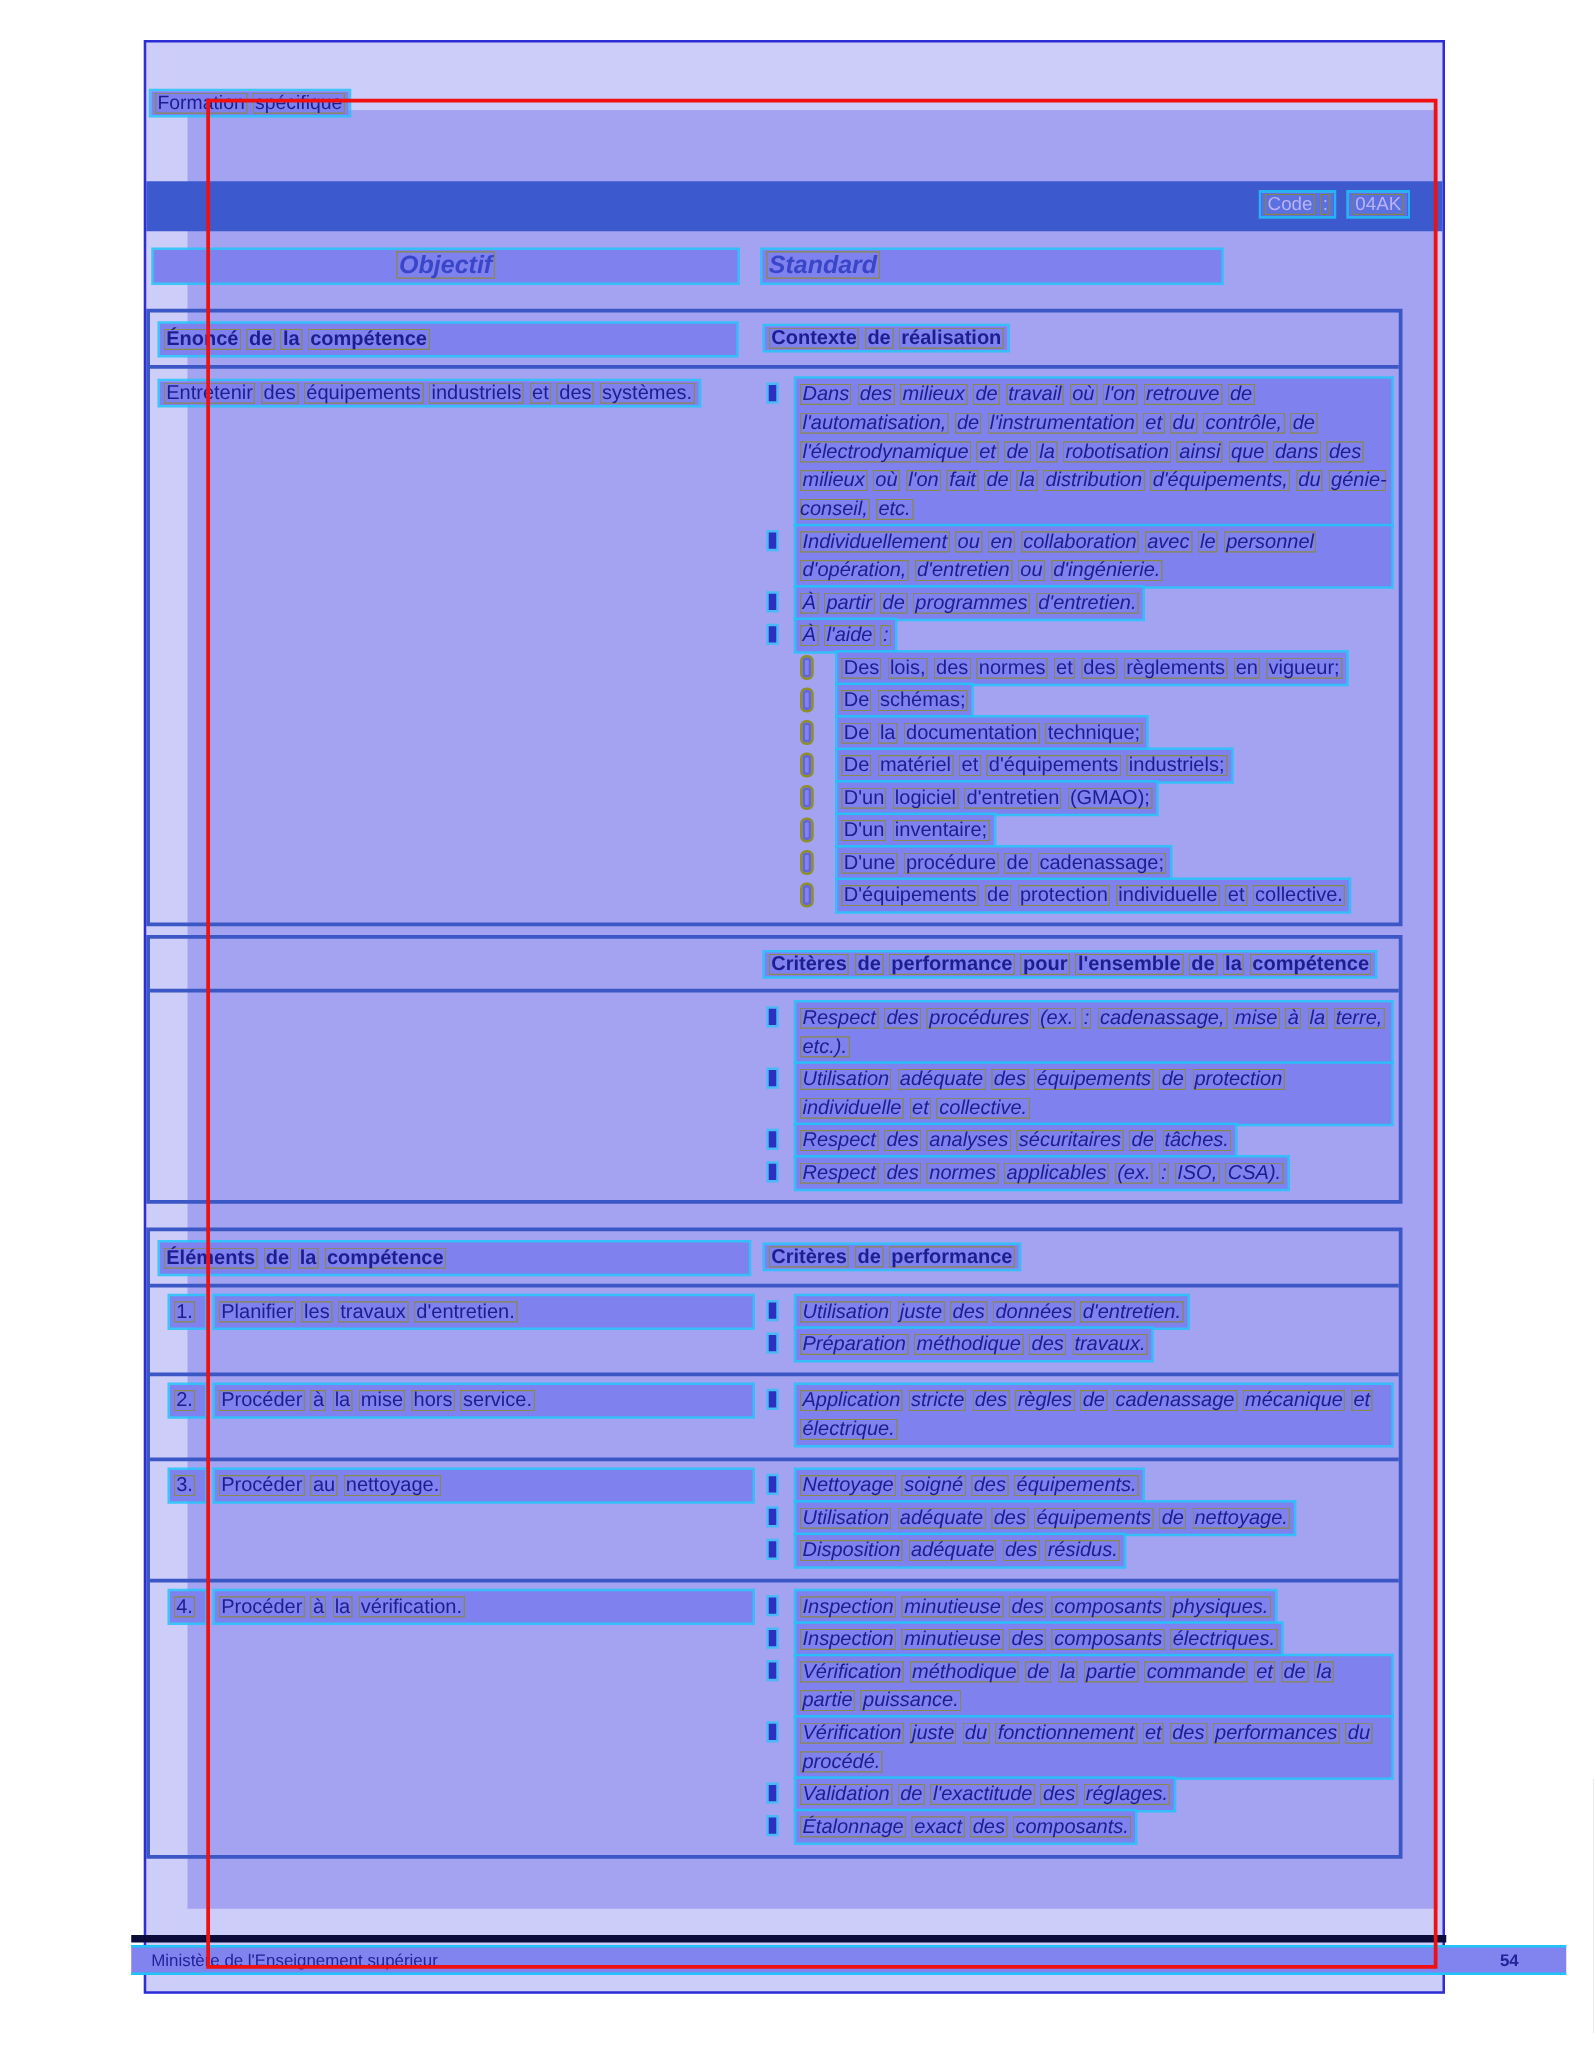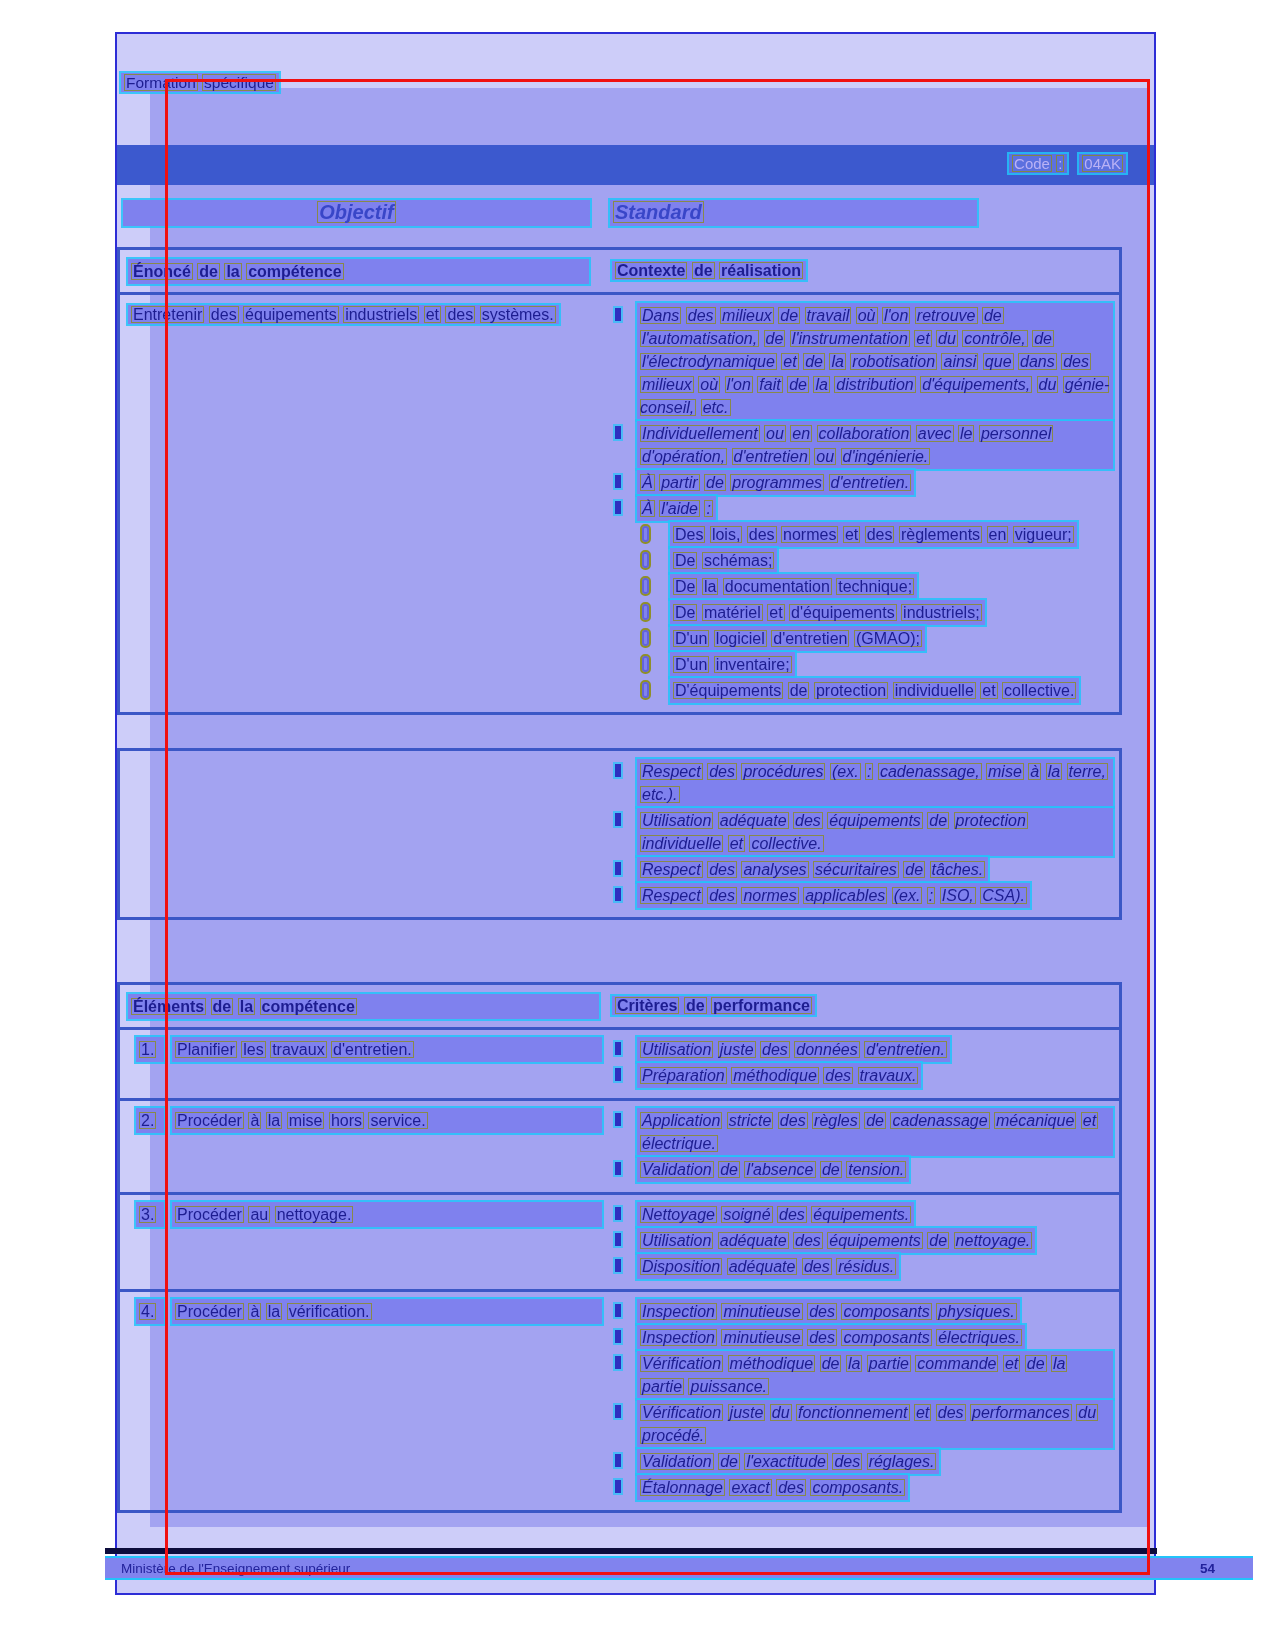--- a/index.html
+++ b/index.html
@@ -136,28 +136,36 @@
           <li>
             <span class="sblt"></span>
             <span class="hl li-text"><span class="w">D'un</span> <span class="w">logiciel</span> <span class="w">d'entretien</span> <span class="w">(GMAO);</span></span>
           </li>
           <li>
             <span class="sblt"></span>
             <span class="hl li-text"><span class="w">D'un</span> <span class="w">inventaire;</span></span>
           </li>
           <li>
             <span class="sblt"></span>
+            <span class="hl li-text"><span class="w">D'une</span> <span class="w">procédure</span> <span class="w">de</span> <span class="w">cadenassage;</span></span>
+          </li>
+          <li>
+            <span class="sblt"></span>
             <span class="hl li-text"><span class="w">D'équipements</span> <span class="w">de</span> <span class="w">protection</span> <span class="w">individuelle</span> <span class="w">et</span> <span class="w">collective.</span></span>
           </li>
         </ul>
     </div>
   </div>
 </div>
 
 <div class="abs tbl table2">
+  <div class="trow t-head">
+    <div class="c1"></div>
+    <div class="c2"><span class="hl hug t2-header-text"><span class="w">Critères</span> <span class="w">de</span> <span class="w">performance</span> <span class="w">pour</span> <span class="w">l'ensemble</span> <span class="w">de</span> <span class="w">la</span> <span class="w">compétence</span></span></div>
+  </div>
   <div class="trow t-body">
     <div class="c1"></div>
     <div class="c2">
       <ul class="blist">
           <li>
             <span class="blt"></span>
             <span class="hl li-text"><span class="w">Respect</span> <span class="w">des</span> <span class="w">procédures</span> <span class="w">(ex.</span> <span class="w">:</span> <span class="w">cadenassage,</span> <span class="w">mise</span> <span class="w">à</span> <span class="w">la</span> <span class="w">terre,</span> <span class="w">etc.).</span></span>
           </li>
           <li>
             <span class="blt"></span>
@@ -207,24 +215,20 @@
     <div class="c1 el-left">
       <span class="hl el-num"><span class="w">2.</span></span>
       <span class="hl el-text"><span class="w">Procéder</span> <span class="w">à</span> <span class="w">la</span> <span class="w">mise</span> <span class="w">hors</span> <span class="w">service.</span></span>
     </div>
     <div class="c2">
       <ul class="blist">
           <li>
             <span class="blt"></span>
             <span class="hl li-text"><span class="w">Application</span> <span class="w">stricte</span> <span class="w">des</span> <span class="w">règles</span> <span class="w">de</span> <span class="w">cadenassage</span> <span class="w">mécanique</span> <span class="w">et</span> <span class="w">électrique.</span></span>
           </li>
-          <li>
-            <span class="blt"></span>
-            <span class="hl li-text"><span class="w">Validation</span> <span class="w">de</span> <span class="w">l'absence</span> <span class="w">de</span> <span class="w">tension.</span></span>
-          </li>
         </ul>
     </div>
   </div>
 
   <div class="trow el-row">
     <div class="c1 el-left">
       <span class="hl el-num"><span class="w">3.</span></span>
       <span class="hl el-text"><span class="w">Procéder</span> <span class="w">au</span> <span class="w">nettoyage.</span></span>
     </div>
     <div class="c2">

